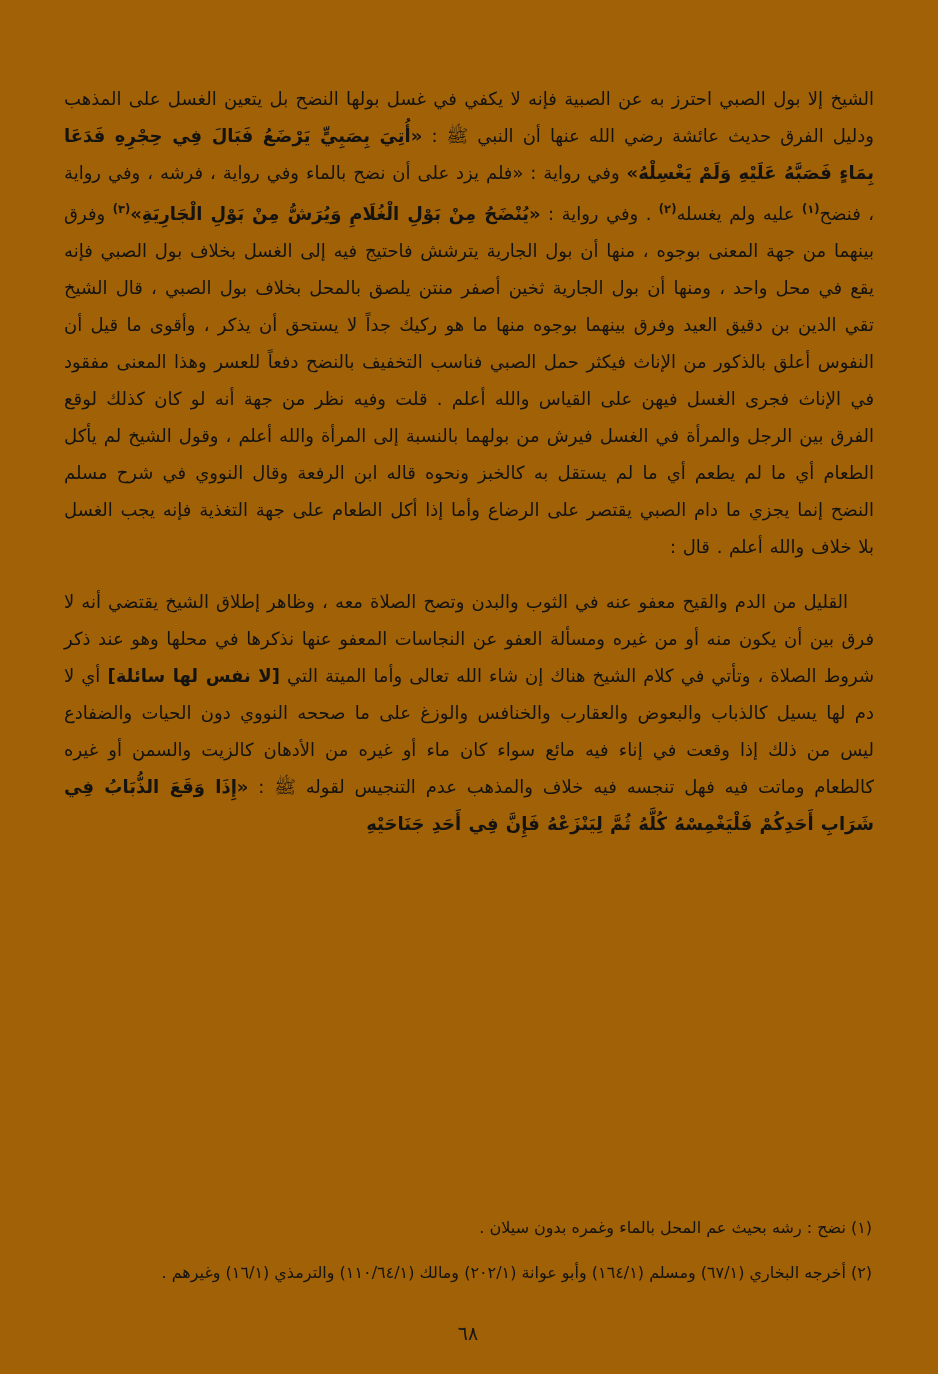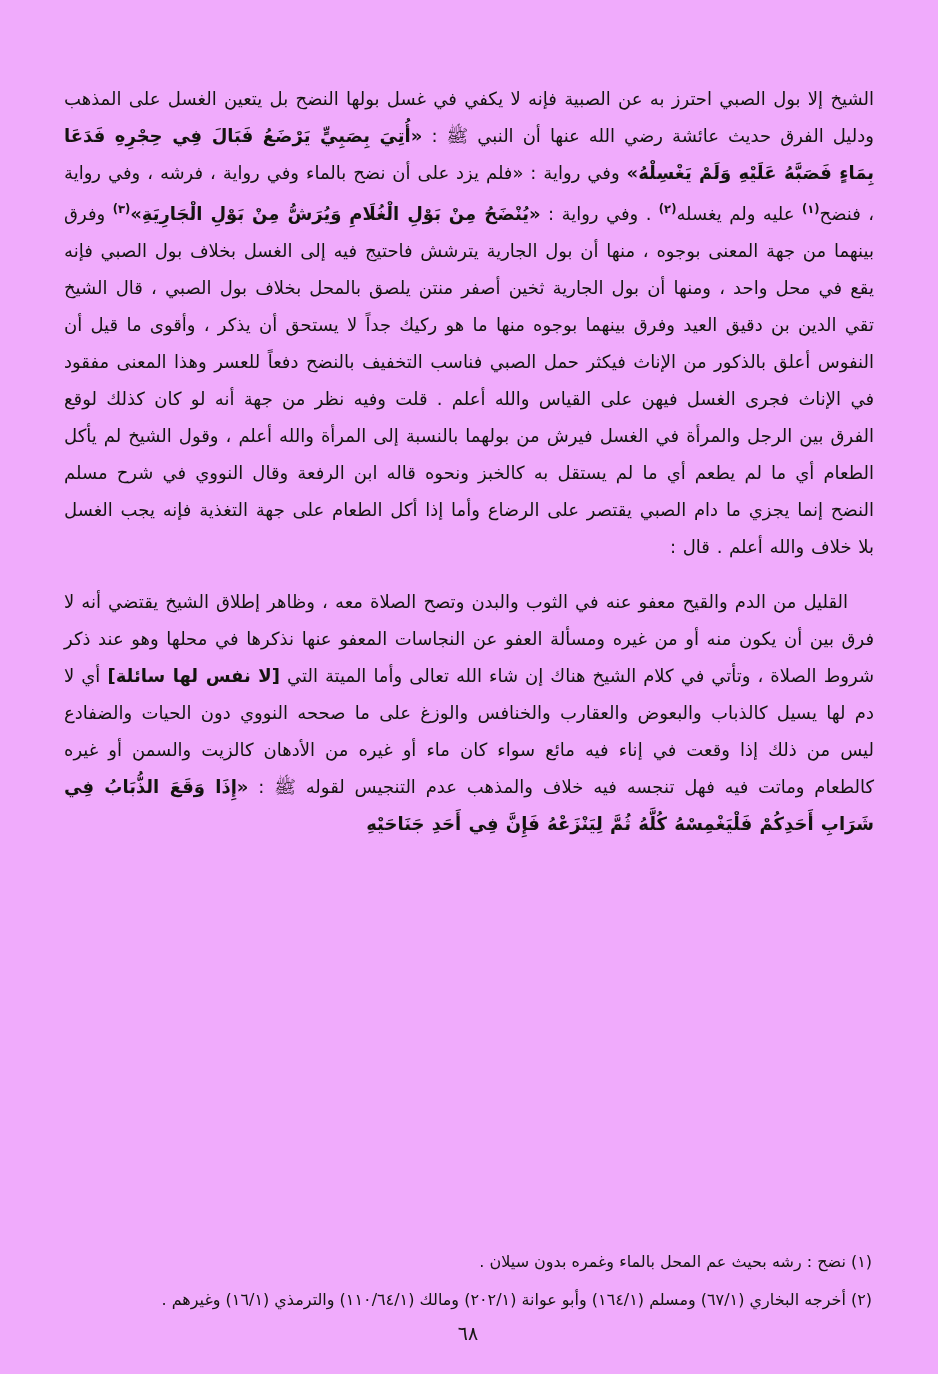--- a/index.html
+++ b/index.html
@@ -5,21 +5,21 @@
   html, body {
     margin: 0;
     padding: 0;
     background: #e8e8e4;
   }
   .page {
     position: relative;
     width: 938px;
     height: 1374px;
     margin: 0 auto;
-    background: #f0abfc;
+    background: #a16207;
     color: #151310;
     box-sizing: border-box;
     padding: 80px 64px 0 64px;
     direction: rtl;
     font-family: "DejaVu Sans", "DejaVu Serif", sans-serif;
     overflow: hidden;
   }
   .text-block {
     width: 100%;
   }
@@ -56,25 +56,25 @@
   .footnotes {
     font-size: 16px;
     line-height: 35px;
     text-align: justify;
   }
   .footnote {
     margin: 0;
     padding-right: 74px;
     text-indent: -74px;
   }
-  .footnote + .footnote { margin-top: 3px; }
+  .footnote + .footnote { margin-top: 10px; }
   .page-number {
     text-align: center;
     font-size: 19px;
-    margin-top: 5px;
+    margin-top: 32px;
     color: #1a1815;
   }
 </style>
 </head>
 <body>
 
 <div class="page">
 
   <main class="text-block">
     <p class="para commentary-1"><span>الشيخ إلا بول الصبي احترز به عن الصبية فإنه لا يكفي في غسل بولها النضح بل يتعين الغسل على المذهب ودليل الفرق حديث عائشة رضي الله عنها أن النبي ﷺ : </span><span class="b">«أُتِيَ بِصَبِيٍّ يَرْضَعُ فَبَالَ فِي حِجْرِهِ فَدَعَا بِمَاءٍ فَصَبَّهُ عَلَيْهِ وَلَمْ يَغْسِلْهُ»</span><span> وفي رواية : «فلم يزد على أن نضح بالماء وفي رواية ، فرشه ، وفي رواية ، فنضح</span><span class="fnref">(١)</span><span> عليه ولم يغسله</span><span class="fnref">(٢)</span><span> . وفي رواية : </span><span class="b">«يُنْضَحُ مِنْ بَوْلِ الْغُلَامِ وَيُرَشُّ مِنْ بَوْلِ الْجَارِيَةِ»</span><span class="fnref">(٣)</span><span> وفرق بينهما من جهة المعنى بوجوه ، منها أن بول الجارية يترشش فاحتيج فيه إلى الغسل بخلاف بول الصبي فإنه يقع في محل واحد ، ومنها أن بول الجارية ثخين أصفر منتن يلصق بالمحل بخلاف بول الصبي ، قال الشيخ تقي الدين بن دقيق العيد وفرق بينهما بوجوه منها ما هو ركيك جداً لا يستحق أن يذكر ، وأقوى ما قيل أن النفوس أعلق بالذكور من الإناث فيكثر حمل الصبي فناسب التخفيف بالنضح دفعاً للعسر وهذا المعنى مفقود في الإناث فجرى الغسل فيهن على القياس والله أعلم . قلت وفيه نظر من جهة أنه لو كان كذلك لوقع الفرق بين الرجل والمرأة في الغسل فيرش من بولهما بالنسبة إلى المرأة والله أعلم ، وقول الشيخ لم يأكل الطعام أي ما لم يطعم أي ما لم يستقل به كالخبز ونحوه قاله ابن الرفعة وقال النووي في شرح مسلم النضح إنما يجزي ما دام الصبي يقتصر على الرضاع وأما إذا أكل الطعام على جهة التغذية فإنه يجب الغسل بلا خلاف والله أعلم . قال :</span></p>

